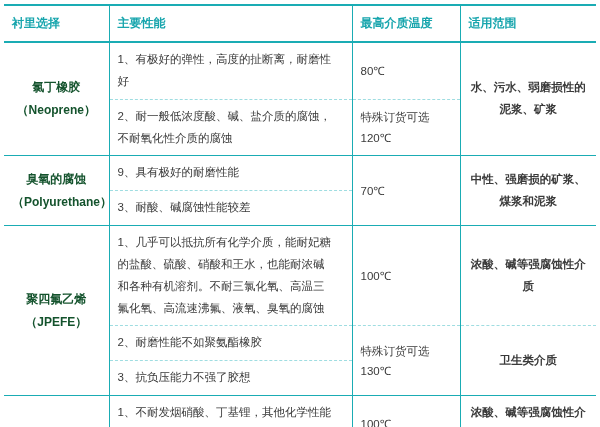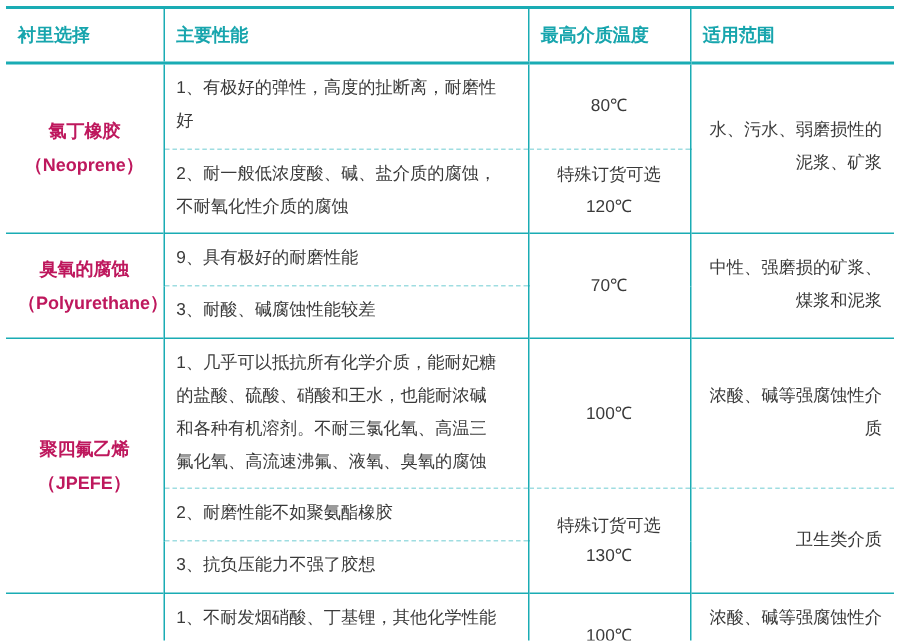--- a/index.html
+++ b/index.html
@@ -50,34 +50,34 @@
     border-left: 1px solid #1aacb4;
   }
   
   td.col2, td.col3, td.col4 {
     border-left: 1px solid #1aacb4;
   }
   td.namecell {
     text-align: center;
     font-weight: bold;
     font-size: 12px;
-    color: #be185d;
+    color: #14532d;
     line-height: 1.9;
   }
   td.desc {
     text-align: left;
     line-height: 1.9;
   }
   td.temp {
+    line-height: 1.75;
+  }
+  td.scope {
     text-align: center;
-    line-height: 1.75;
-  }
-  td.scope {
-    text-align: right;
     line-height: 1.9;
+    font-weight: bold;
   }
   
   tr.group-start > td {
     border-top: 1px solid #1aacb4;
   }
   
   tr.sub > td {
     border-top: 1px dashed #9fdde1;
   }
 </style>

